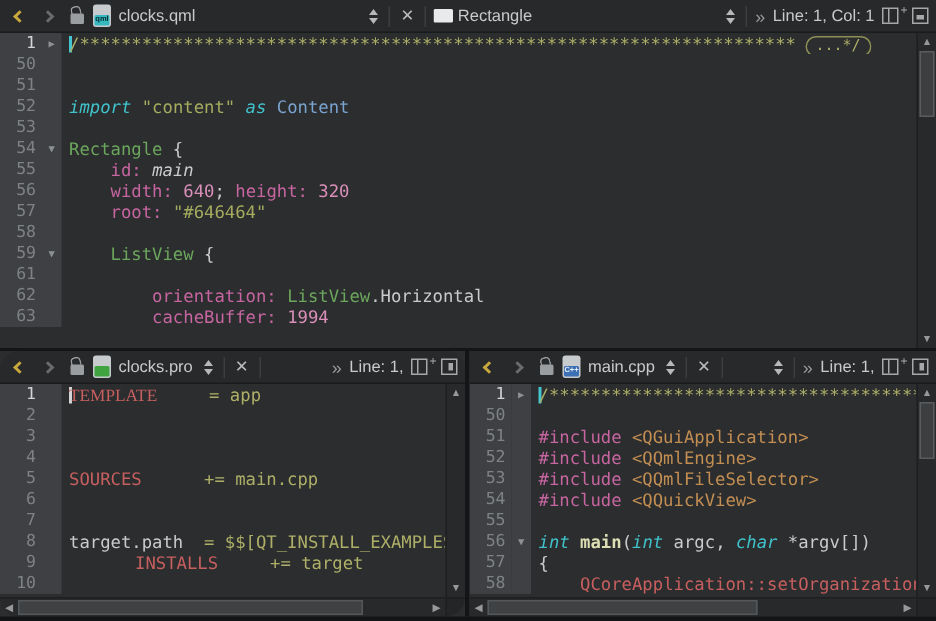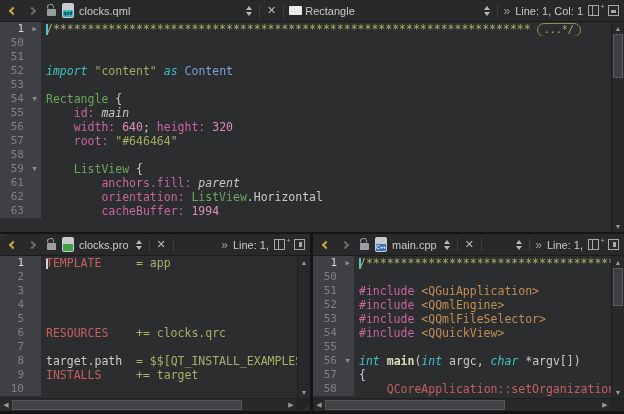--- a/index.html
+++ b/index.html
@@ -131,21 +131,21 @@
           <div class="code-row"><span class="ln">50</span><span class="foldcol"></span><span class="codetext"></span></div>
           <div class="code-row"><span class="ln">51</span><span class="foldcol"></span></div>
           <div class="code-row"><span class="ln">52</span><span class="foldcol"></span><span class="codetext"><span style="color: rgb(65, 194, 202); font-style: italic;">import</span><span style="color: rgb(201, 202, 203);"> </span><span style="color: rgb(165, 171, 94);">"content"</span><span style="color: rgb(201, 202, 203);"> </span><span style="color: rgb(65, 194, 202); font-style: italic;">as</span><span style="color: rgb(201, 202, 203);"> </span><span style="color: rgb(122, 163, 207);">Content</span></span></div>
           <div class="code-row"><span class="ln">53</span><span class="foldcol"></span><span class="codetext"></span></div>
           <div class="code-row"><span class="ln">54</span><span class="foldcol">▼</span><span class="codetext"><span style="color: rgb(108, 166, 92);">Rectangle</span><span style="color: rgb(201, 202, 203);"> {</span></span></div>
           <div class="code-row"><span class="ln">55</span><span class="foldcol"></span><span class="codetext"><span style="color: rgb(201, 202, 203);">    </span><span style="color: rgb(199, 101, 160);">id:</span><span style="color: rgb(201, 202, 203);"> </span><span style="color: rgb(201, 202, 203); font-style: italic;">main</span></span></div>
           <div class="code-row"><span class="ln">56</span><span class="foldcol"></span><span class="codetext"><span style="color: rgb(201, 202, 203);">    </span><span style="color: rgb(199, 101, 160);">width:</span><span style="color: rgb(201, 202, 203);"> </span><span style="color: rgb(218, 143, 184);">640</span><span style="color: rgb(201, 202, 203);">; </span><span style="color: rgb(199, 101, 160);">height:</span><span style="color: rgb(201, 202, 203);"> </span><span style="color: rgb(218, 143, 184);">320</span></span></div>
           <div class="code-row"><span class="ln">57</span><span class="foldcol"></span><span class="codetext"><span style="color: rgb(201, 202, 203);">    </span><span style="color: rgb(199, 101, 160);">root:</span><span style="color: rgb(201, 202, 203);"> </span><span style="color: rgb(165, 171, 94);">"#646464"</span></span></div>
           <div class="code-row"><span class="ln">58</span><span class="foldcol"></span><span class="codetext"></span></div>
           <div class="code-row"><span class="ln">59</span><span class="foldcol">▼</span><span class="codetext"><span style="color: rgb(201, 202, 203);">    </span><span style="color: rgb(108, 166, 92);">ListView</span><span style="color: rgb(201, 202, 203);"> {</span></span></div>
-          <div class="code-row"><span class="ln">61</span><span class="foldcol"></span><span class="codetext"><span style="color: rgb(201, 202, 203);">        </span><span style="color: rgb(199, 101, 160);">anchors.fill:</span><span style="color: rgb(201, 202, 203);"> </span><span style="color: rgb(201, 202, 203); font-style: italic;">parent</span></span></div>
+          <div class="code-row"><span class="ln">61</span><span class="foldcol"></span></div>
           <div class="code-row"><span class="ln">62</span><span class="foldcol"></span><span class="codetext"><span style="color: rgb(201, 202, 203);">        </span><span style="color: rgb(199, 101, 160);">orientation:</span><span style="color: rgb(201, 202, 203);"> </span><span style="color: rgb(108, 166, 92);">ListView</span><span style="color: rgb(201, 202, 203);">.Horizontal</span></span></div>
           <div class="code-row"><span class="ln">63</span><span class="foldcol"></span><span class="codetext"><span style="color: rgb(201, 202, 203);">        </span><span style="color: rgb(199, 101, 160);">cacheBuffer:</span><span style="color: rgb(201, 202, 203);"> </span><span style="color: rgb(218, 143, 184);">1994</span></span></div>
         </div>
       <div class="vscroll">
         <span class="arr">▲</span>
         <span class="vtrack">
             <span class="vthumb" style="top:0px;height:44px"></span>
           </span>
         <span class="arr">▼</span>
       </div>
@@ -181,29 +181,29 @@
         <span class="close-x">✕</span>
         <span class="sep"></span>
         <div class="symbolgroup"></div>
         <span class="overflow">»</span>
         <span class="linecol">Line: 1,</span>
         <span class="split-icon"></span>
         <span class="closesplit v"></span>
       </div>
       <div class="editor with-h">
         <div class="code-lines">
-            <div class="code-row"><span class="ln cur">1</span><span class="foldcol"></span><span class="codetext"><span class="caret" style="background: rgb(210, 212, 214);"></span><span style="color: rgb(199, 95, 95);">TEMPLATE</span><span style="color: rgb(174, 175, 103);">     = app</span></span></div>
+            <div class="code-row"><span class="ln cur">1</span><span class="foldcol"></span><span class="codetext"><span class="caret" style="background: rgb(210, 212, 214);"></span><span style="color: rgb(199, 95, 95); font-family: Liberation Serif, serif;">TEMPLATE</span><span style="color: rgb(174, 175, 103);">     = app</span></span></div>
             <div class="code-row"><span class="ln">2</span><span class="foldcol"></span><span class="codetext"></span></div>
             <div class="code-row"><span class="ln">3</span><span class="foldcol"></span></div>
             <div class="code-row"><span class="ln">4</span><span class="foldcol"></span><span class="codetext"></span></div>
-            <div class="code-row"><span class="ln">5</span><span class="foldcol"></span></div>
-            <div class="code-row"><span class="ln">6</span><span class="foldcol"></span><span class="codetext"><span style="color: rgb(199, 95, 95);">RESOURCES</span><span style="color: rgb(174, 175, 103);">    += clocks.qrc</span></span></div>
+            <div class="code-row"><span class="ln">5</span><span class="foldcol"></span><span class="codetext"><span style="color: rgb(199, 95, 95);">SOURCES</span><span style="color: rgb(174, 175, 103);">      += main.cpp</span></span></div>
+            <div class="code-row"><span class="ln">6</span><span class="foldcol"></span></div>
             <div class="code-row"><span class="ln">7</span><span class="foldcol"></span><span class="codetext"></span></div>
             <div class="code-row"><span class="ln">8</span><span class="foldcol"></span><span class="codetext"><span style="color: rgb(201, 202, 203);">target.path</span><span style="color: rgb(174, 175, 103);">  = $$[QT_INSTALL_EXAMPLES]/demo</span></span></div>
-            <div class="code-row"><span class="ln">9</span><span class="foldcol"></span><span class="codetext"><span style="color: rgb(199, 95, 95);">INSTALLS</span><span style="color: rgb(174, 175, 103);">     += target</span></span></div>
+            <div class="code-row"><span class="ln">9</span><span class="foldcol"></span><span class="codetext"><span style="color: rgb(199, 95, 95); margin-left: 44px;">INSTALLS</span><span style="color: rgb(174, 175, 103);">     += target</span></span></div>
             <div class="code-row"><span class="ln">10</span><span class="foldcol"></span><span class="codetext"></span></div>
           </div>
         <div class="vscroll">
           <span class="arr">▲</span>
           <span class="vtrack"></span>
           <span class="arr">▼</span>
         </div>
         <div class="hscroll">
           <span class="arr">◀</span>
           <span class="htrack">

